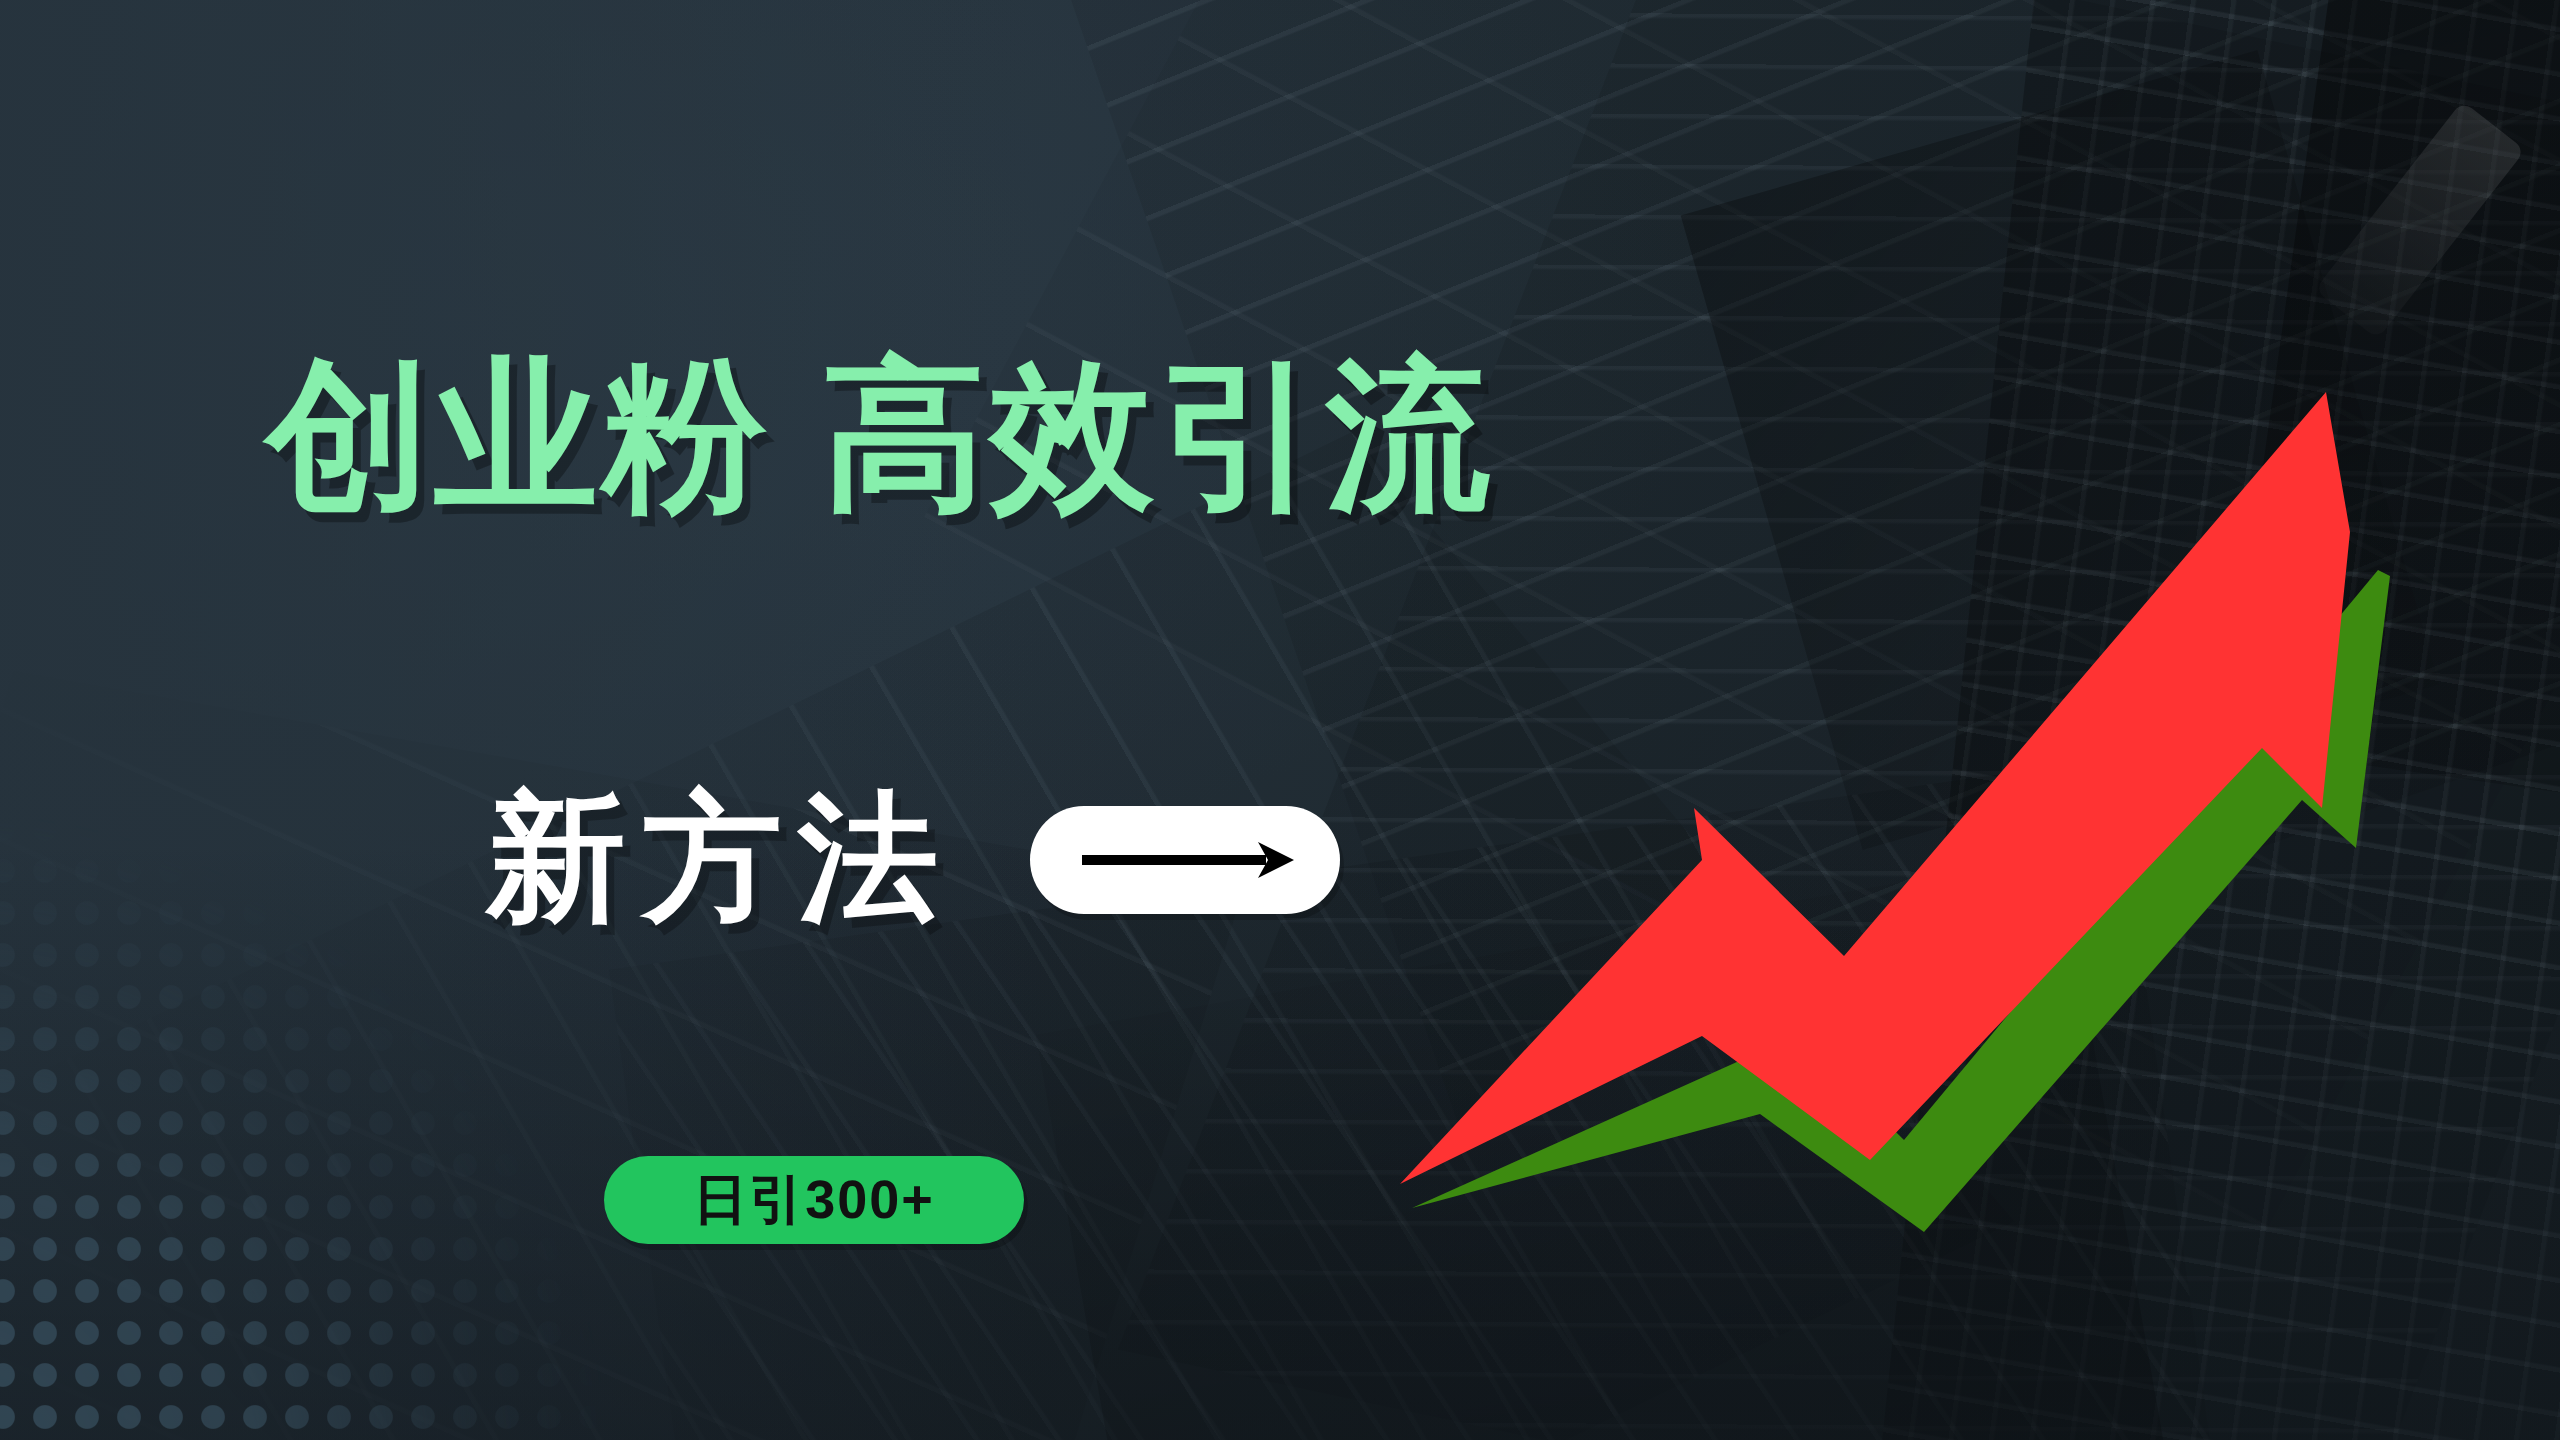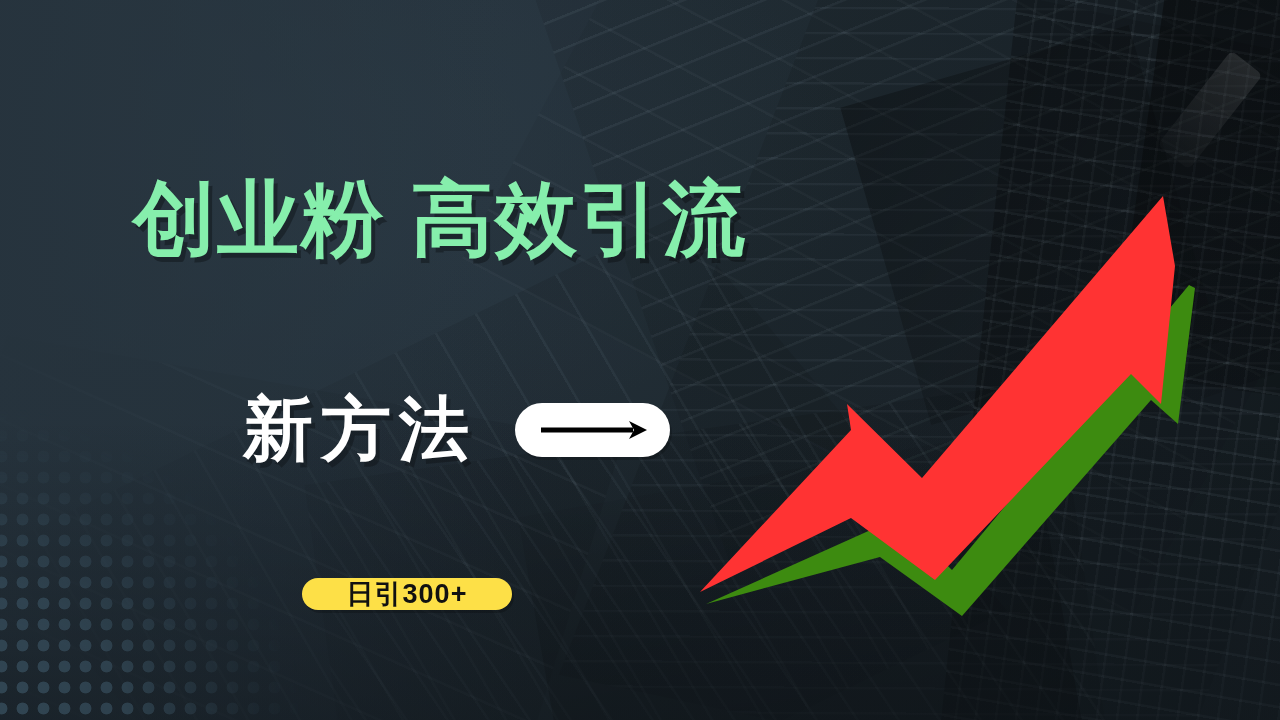--- a/index.html
+++ b/index.html
@@ -219,24 +219,24 @@
     align-items: center;
     justify-content: center;
     box-shadow: 2px 3px 0 rgba(0,0,0,0.18);
   }
 
   .badge {
     position: absolute;
     left: 302px;
     top: 578px;
     min-width: 150px;
-    height: 32px;
+    height: 44px;
     padding: 0 30px;
     border-radius: 23px;
-    background: #fde047;
+    background: #22c55e;
     color: #111111;
     font-size: 27px;
     font-weight: 700;
     letter-spacing: 1px;
     display: flex;
     align-items: center;
     justify-content: center;
     box-shadow: 2px 3px 0 rgba(0,0,0,0.20);
     white-space: nowrap;
   }

